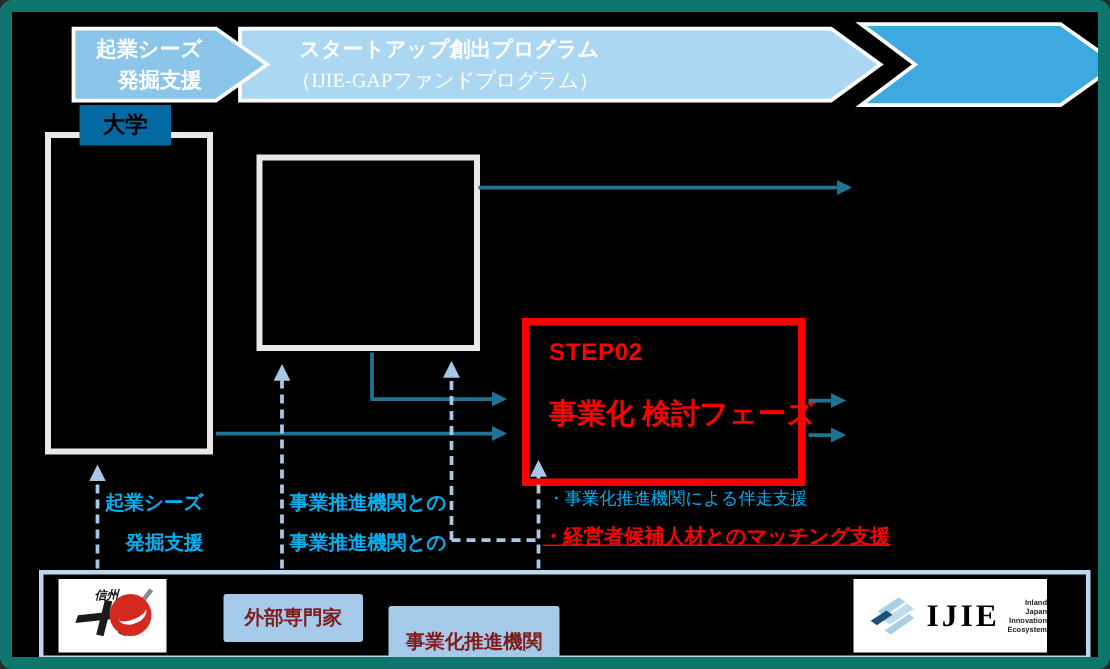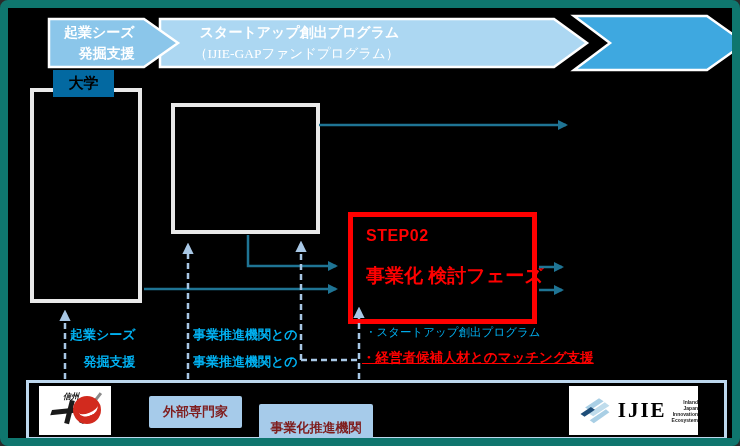--- a/index.html
+++ b/index.html
@@ -105,21 +105,21 @@
 
   <div class="cyan-label" style="left:62px;top:313px;">
     <div>起業シーズ</div>
     <div>発掘支援</div>
   </div>
   <div class="cyan-label" style="left:185px;top:313px;">
     <div>事業推進機関との</div>
     <div>事業推進機関との</div>
   </div>
 
-  <div class="note-cyan" style="left:357px;top:317px;">・スタートアップ創出プログラム</div>
+  <div class="note-cyan" style="left:357px;top:317px;">・事業化推進機関による伴走支援</div>
   <div class="note-red" style="left:354px;top:341px;">・経営者候補人材とのマッチング支援</div>
 
   <div class="partner-strip" style="left:18px;top:372px;width:701px;height:60px;"></div>
 
   <div class="logo-box" style="left:31px;top:378px;width:72px;height:49px;">
     <span class="shinshu-kanji">信州</span>
     <span class="shinshu-bar1"></span>
     <span class="shinshu-bar2"></span>
     <span class="shinshu-bar3"></span>
     <span class="shinshu-pencil"></span>

